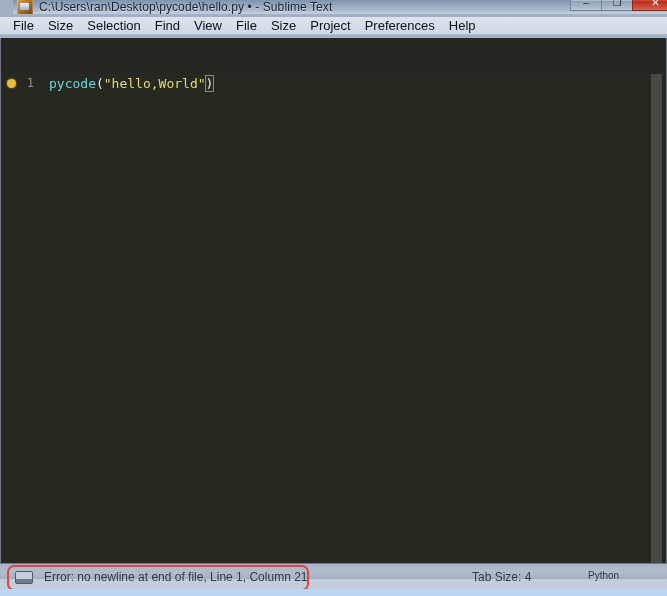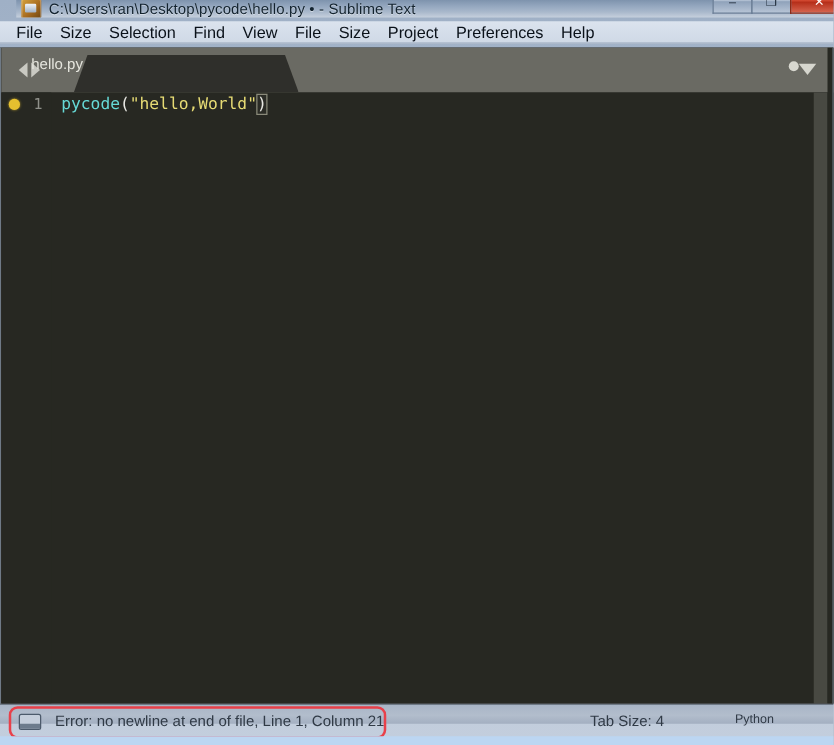--- a/index.html
+++ b/index.html
@@ -342,30 +342,20 @@
     <div class="menu-item">View</div>
     <div class="menu-item">File</div>
     <div class="menu-item">Size</div>
     <div class="menu-item">Project</div>
     <div class="menu-item">Preferences</div>
     <div class="menu-item">Help</div>
   </div>
 
   <div class="sublime">
 
-    <div class="tabbar">
-      <div class="navarrows">
-        <div class="tri left"></div>
-        <div class="tri right"></div>
-      </div>
-      <div class="tab"></div>
-      <div class="tab-label">hello.py</div>
-      <div class="tab-dirty"></div>
-      <div class="tabbar-chevron"></div>
-    </div>
 
     <div class="editor">
       <div class="gutter">
         <div class="bookmark-dot"></div>
         <div class="linenum">1</div>
       </div>
       <div class="code-line"><span class="tok-fn">pycode</span><span class="tok-punct">(</span><span class="tok-str">"hello,World"</span><span class="tok-bracket-match">)</span></div>
 
       <div class="vscroll"></div>
     </div>

